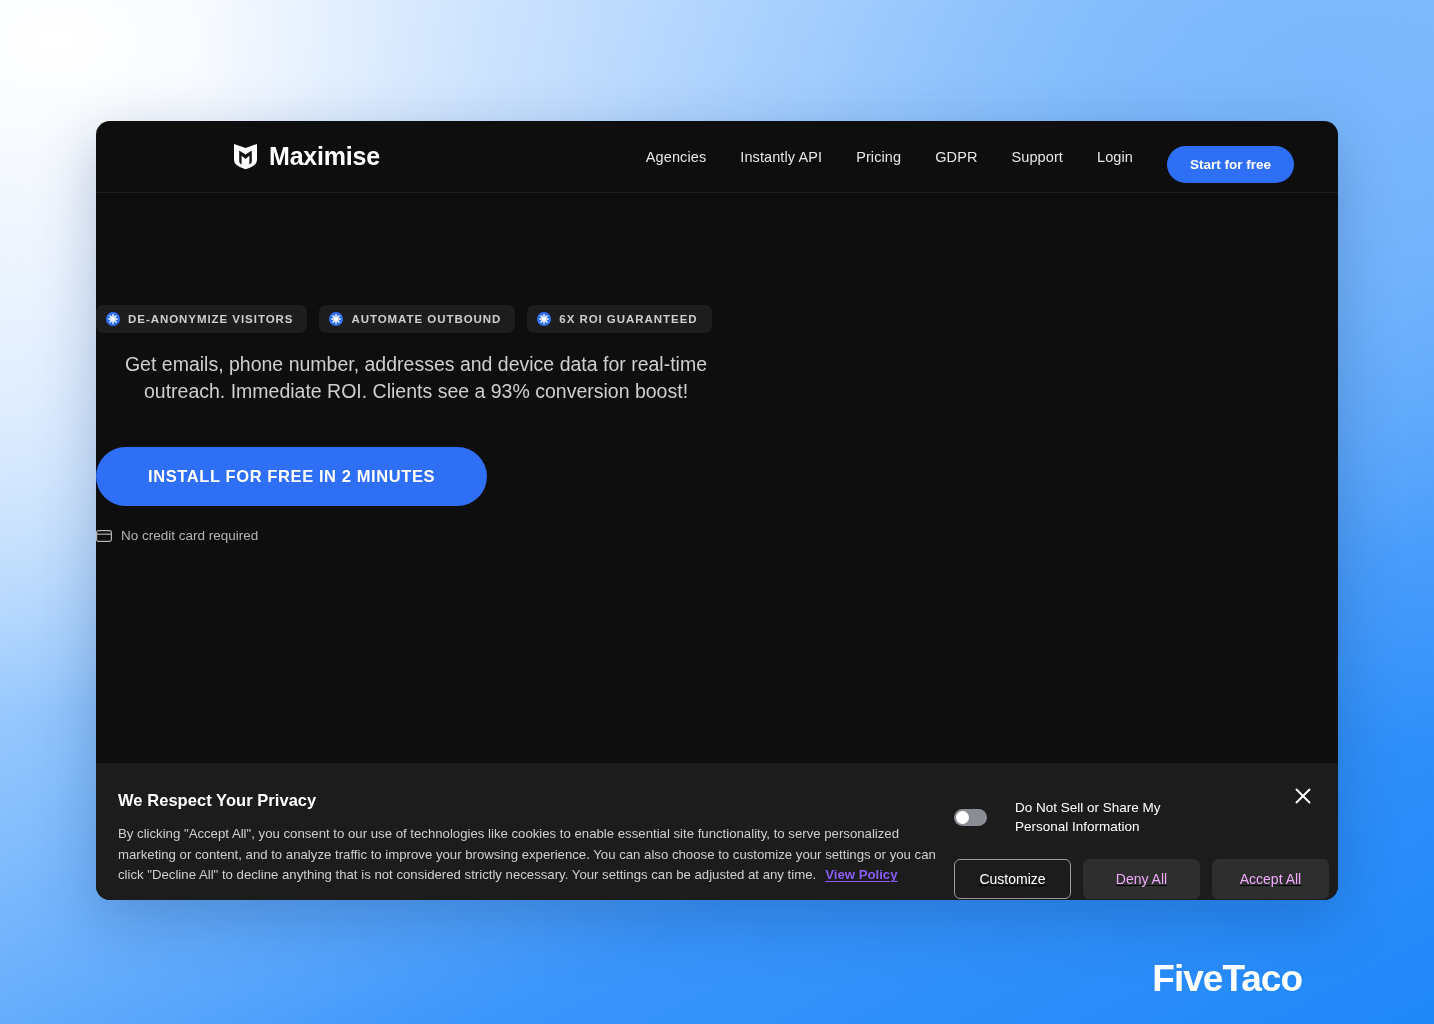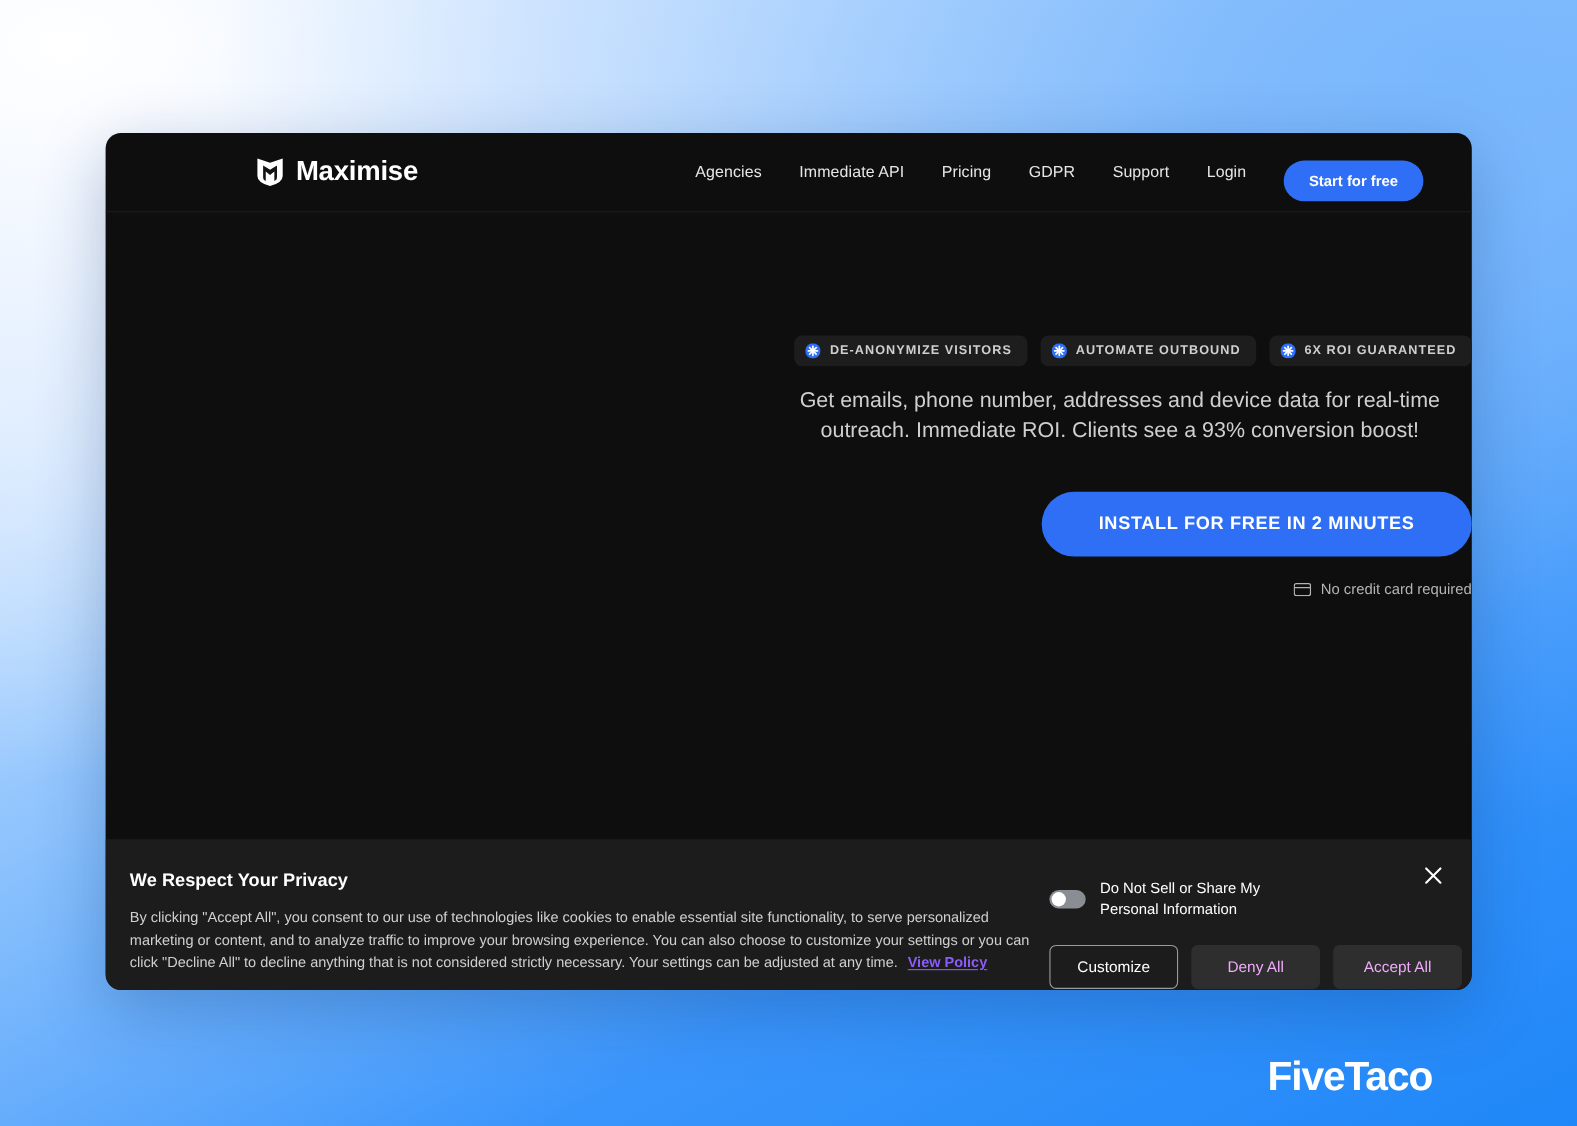--- a/index.html
+++ b/index.html
@@ -57,21 +57,21 @@
     padding:11px 23px;
     border-radius:999px;
     border:none; cursor:pointer;
     white-space:nowrap;
     margin-left:0px;
     margin-top:16px;
   }
 
   
   .hero {
-    display:flex; flex-direction:column; align-items:flex-end;
+    display:flex; flex-direction:column; align-items:flex-start;
     padding-top:112px;
   }
   .badges { display:flex; gap:12px; }
   .badge {
     display:flex; align-items:center; gap:8px;
     background:#1d1d1d;
     border-radius:7px;
     padding:7px 14px 7px 10px;
   }
   .badge-ico { width:14px; height:14px; flex:0 0 auto; display:block; }
@@ -138,38 +138,38 @@
   .policy-link {
     color:#8b5cf6; font-weight:700; text-decoration:underline;
     text-underline-offset:2px; cursor:pointer; margin-left:9px;
   }
 
   .cookie-right {
     flex:1 1 auto;
     display:flex; flex-direction:column; align-items:flex-start;
     padding-top:8px; padding-left:10px;
   }
-  .dns-row { display:flex; align-items:center; gap:13px; }
+  .dns-row { display:flex; align-items:center; gap:28px; }
   .toggle {
     width:33px; height:17px;
     background:#8a8d93;
     border-radius:999px;
     position:relative; cursor:pointer; flex:0 0 auto;
   }
   .toggle .knob {
     position:absolute; left:2px; top:2px;
     width:13px; height:13px; border-radius:50%;
     background:#ffffff;
   }
   .dns-label {
     color:#ffffff; font-size:13.5px; line-height:18.5px;
     max-width:160px;
   }
 
-  .btn-row { display:flex; gap:12px; margin-top:23px; }
+  .btn-row { display:flex; gap:12px; margin-top:23px;text-decoration:underline; }
   .cb {
     font-size:14px;
     padding:11px 0;
     border-radius:6px;
     cursor:pointer;
     text-align:center;
     width:117px;
   }
   .cb-outline { background:transparent; border:1px solid #9a9a9a; color:#ffffff; }
   .cb-solid { background:#2e2e2e; border:1px solid #2e2e2e; color:#f0abfc; }
@@ -197,21 +197,21 @@
         <svg class="brand-mark" viewBox="0 0 25 27" aria-hidden="true">
           <path d="M1 1 L12.5 5 L24 1 L24 17 Q24 23 12.5 26.2 Q1 23 1 17 Z" fill="#ffffff"></path>
           <path d="M6.2 7.4 L6.2 18.6 Q6.2 20.6 8.6 21.6 L8.6 12.8 L12.5 16.1 L16.4 12.8 L16.4 21.6 Q18.8 20.6 18.8 18.6 L18.8 7.4 L12.5 11.4 Z" fill="#141414"></path>
         </svg>
       </span>
       <span class="brand-name">Maximise</span>
     </div>
 
     <nav class="nav">
       <a class="nav-link">Agencies</a>
-      <a class="nav-link">Immediate API</a>
+      <a class="nav-link">Instantly API</a>
       <a class="nav-link">Pricing</a>
       <a class="nav-link">GDPR</a>
       <a class="nav-link">Support</a>
       <a class="nav-link">Login</a>
       <button class="cta-pill">Start for free</button>
     </nav>
   </div>
 
   <div class="hero">
 

